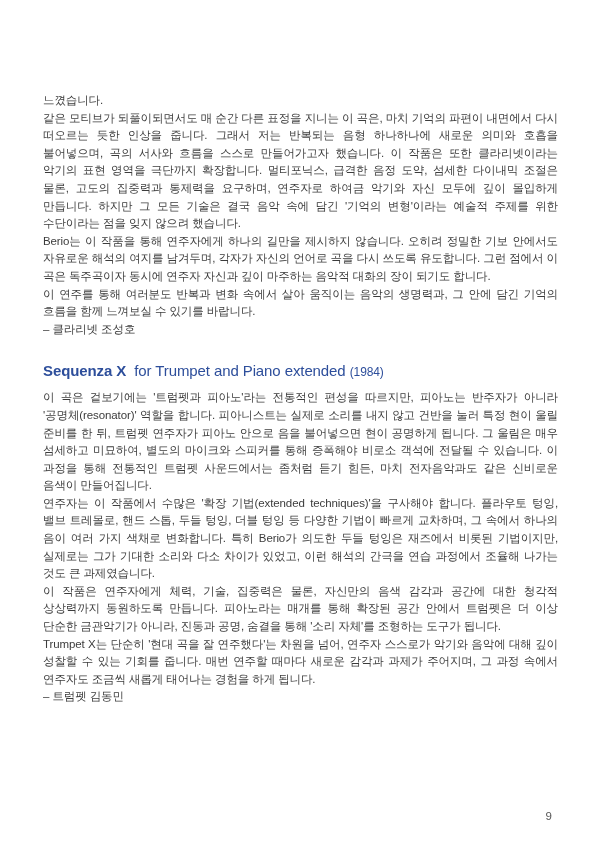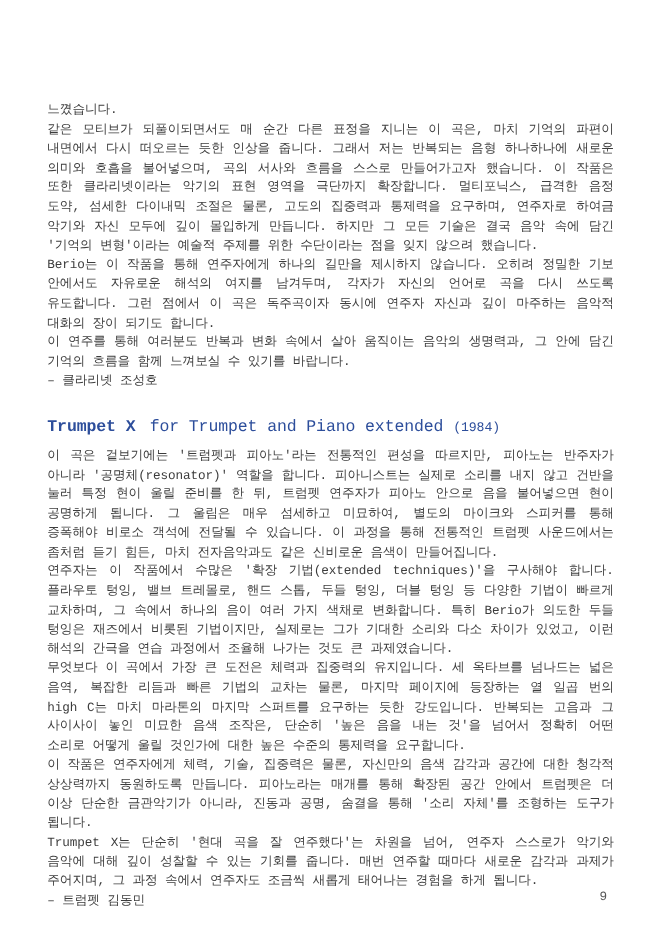--- a/index.html
+++ b/index.html
@@ -6,21 +6,21 @@
     margin: 0;
     padding: 0;
     background: #ffffff;
   }
   .page {
     position: relative;
     width: 600px;
     height: 850px;
     background: #ffffff;
     overflow: hidden;
-    font-family: Liberation Mono, monospace;
+    font-family: Liberation Sans, sans-serif;
     color: var(--body-text, #3c3c3c);
   }
   .content {
     position: absolute;
     top: 92px;
     left: 43px;
     right: 42px;
   }
   .content p {
     margin: 0;
@@ -68,27 +68,26 @@
     <section>
       <p>느꼈습니다.</p>
       <p>같은 모티브가 되풀이되면서도 매 순간 다른 표정을 지니는 이 곡은, 마치 기억의 파편이 내면에서 다시 떠오르는 듯한 인상을 줍니다. 그래서 저는 반복되는 음형 하나하나에 새로운 의미와 호흡을 불어넣으며, 곡의 서사와 흐름을 스스로 만들어가고자 했습니다. 이 작품은 또한 클라리넷이라는 악기의 표현 영역을 극단까지 확장합니다. 멀티포닉스, 급격한 음정 도약, 섬세한 다이내믹 조절은 물론, 고도의 집중력과 통제력을 요구하며, 연주자로 하여금 악기와 자신 모두에 깊이 몰입하게 만듭니다. 하지만 그 모든 기술은 결국 음악 속에 담긴 '기억의 변형'이라는 예술적 주제를 위한 수단이라는 점을 잊지 않으려 했습니다.</p>
       <p>Berio는 이 작품을 통해 연주자에게 하나의 길만을 제시하지 않습니다. 오히려 정밀한 기보 안에서도 자유로운 해석의 여지를 남겨두며, 각자가 자신의 언어로 곡을 다시 쓰도록 유도합니다. 그런 점에서 이 곡은 독주곡이자 동시에 연주자 자신과 깊이 마주하는 음악적 대화의 장이 되기도 합니다.</p>
       <p>이 연주를 통해 여러분도 반복과 변화 속에서 살아 움직이는 음악의 생명력과, 그 안에 담긴 기억의 흐름을 함께 느껴보실 수 있기를 바랍니다.</p>
       <p class="sig">– 클라리넷 조성호</p>
     </section>
 
     <section>
       <h2 class="section-heading">
-        <span class="work-title">Trumpet X</span>
+        <span class="work-title">Sequenza X</span>
         <span class="heading-subtitle">for Trumpet and Piano extended</span>
         <span class="heading-year">(1984)</span>
       </h2>
       <p>이 곡은 겉보기에는 '트럼펫과 피아노'라는 전통적인 편성을 따르지만, 피아노는 반주자가 아니라 '공명체(resonator)' 역할을 합니다. 피아니스트는 실제로 소리를 내지 않고 건반을 눌러 특정 현이 울릴 준비를 한 뒤, 트럼펫 연주자가 피아노 안으로 음을 불어넣으면 현이 공명하게 됩니다. 그 울림은 매우 섬세하고 미묘하여, 별도의 마이크와 스피커를 통해 증폭해야 비로소 객석에 전달될 수 있습니다. 이 과정을 통해 전통적인 트럼펫 사운드에서는 좀처럼 듣기 힘든, 마치 전자음악과도 같은 신비로운 음색이 만들어집니다.</p>
       <p>연주자는 이 작품에서 수많은 '확장 기법(extended techniques)'을 구사해야 합니다. 플라우토 텅잉, 밸브 트레몰로, 핸드 스톱, 두들 텅잉, 더블 텅잉 등 다양한 기법이 빠르게 교차하며, 그 속에서 하나의 음이 여러 가지 색채로 변화합니다. 특히 Berio가 의도한 두들 텅잉은 재즈에서 비롯된 기법이지만, 실제로는 그가 기대한 소리와 다소 차이가 있었고, 이런 해석의 간극을 연습 과정에서 조율해 나가는 것도 큰 과제였습니다.</p>
-      <p>무엇보다 이 곡에서 가장 큰 도전은 체력과 집중력의 유지입니다. 세 옥타브를 넘나드는 넓은 음역, 복잡한 리듬과 빠른 기법의 교차는 물론, 마지막 페이지에 등장하는 열 일곱 번의 high C는 마치 마라톤의 마지막 스퍼트를 요구하는 듯한 강도입니다. 반복되는 고음과 그 사이사이 놓인 미묘한 음색 조작은, 단순히 '높은 음을 내는 것'을 넘어서 정확히 어떤 소리로 어떻게 울릴 것인가에 대한 높은 수준의 통제력을 요구합니다.</p>
       <p>이 작품은 연주자에게 체력, 기술, 집중력은 물론, 자신만의 음색 감각과 공간에 대한 청각적 상상력까지 동원하도록 만듭니다. 피아노라는 매개를 통해 확장된 공간 안에서 트럼펫은 더 이상 단순한 금관악기가 아니라, 진동과 공명, 숨결을 통해 '소리 자체'를 조형하는 도구가 됩니다.</p>
       <p>Trumpet X는 단순히 '현대 곡을 잘 연주했다'는 차원을 넘어, 연주자 스스로가 악기와 음악에 대해 깊이 성찰할 수 있는 기회를 줍니다. 매번 연주할 때마다 새로운 감각과 과제가 주어지며, 그 과정 속에서 연주자도 조금씩 새롭게 태어나는 경험을 하게 됩니다.</p>
       <p class="sig">– 트럼펫 김동민</p>
     </section>
 
   </div>
 
   <div class="page-num">9</div>
 </div>
 

